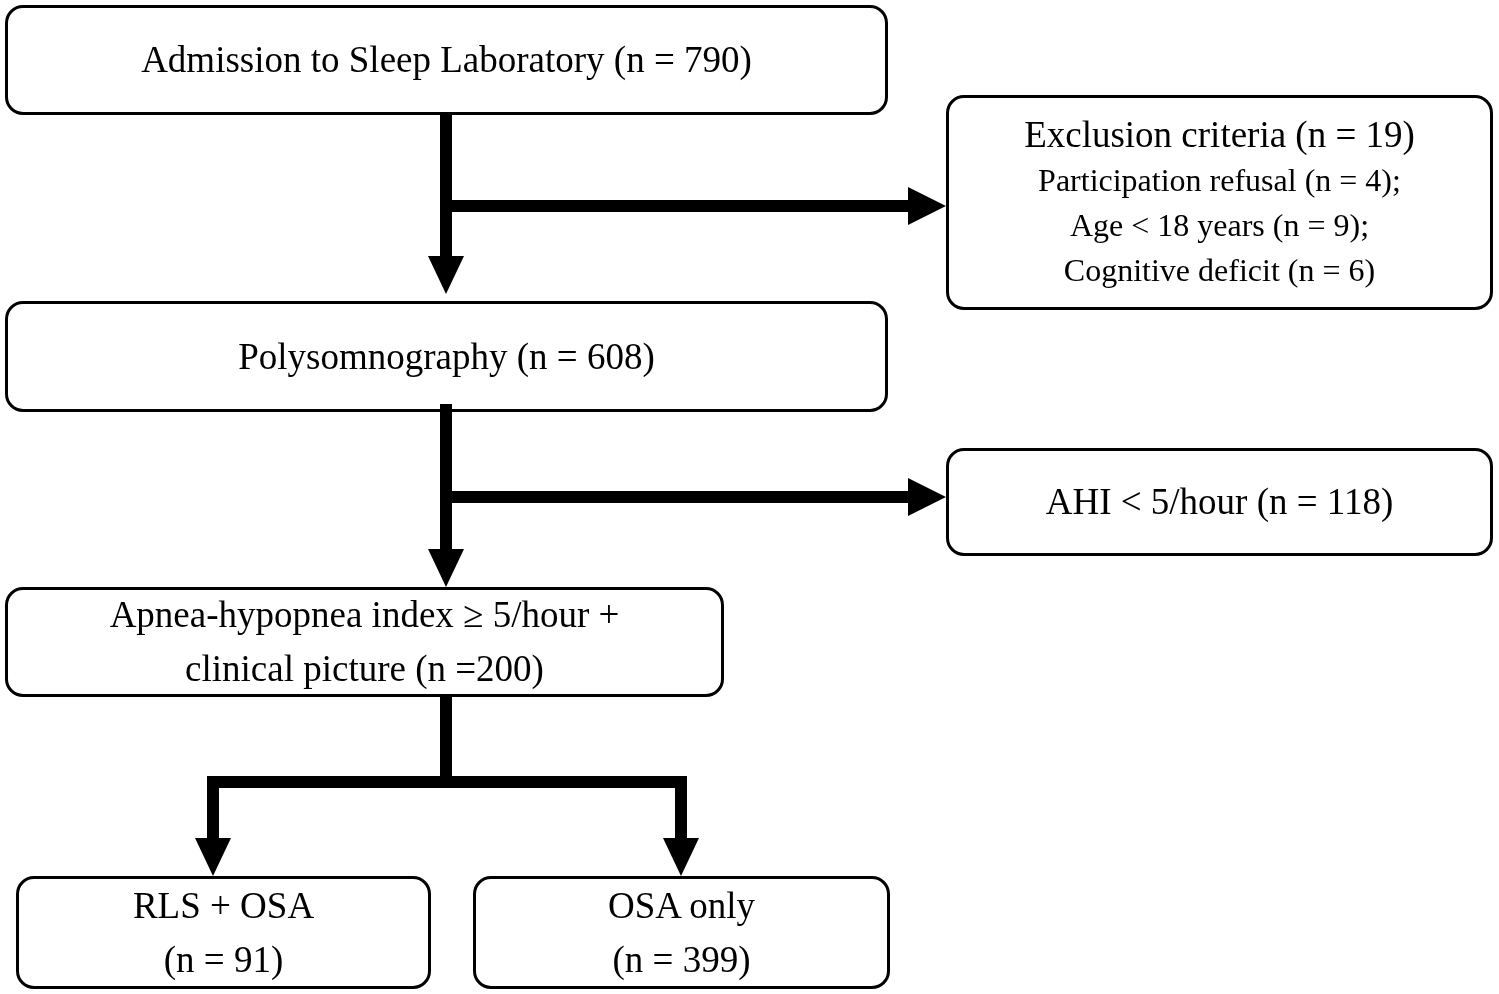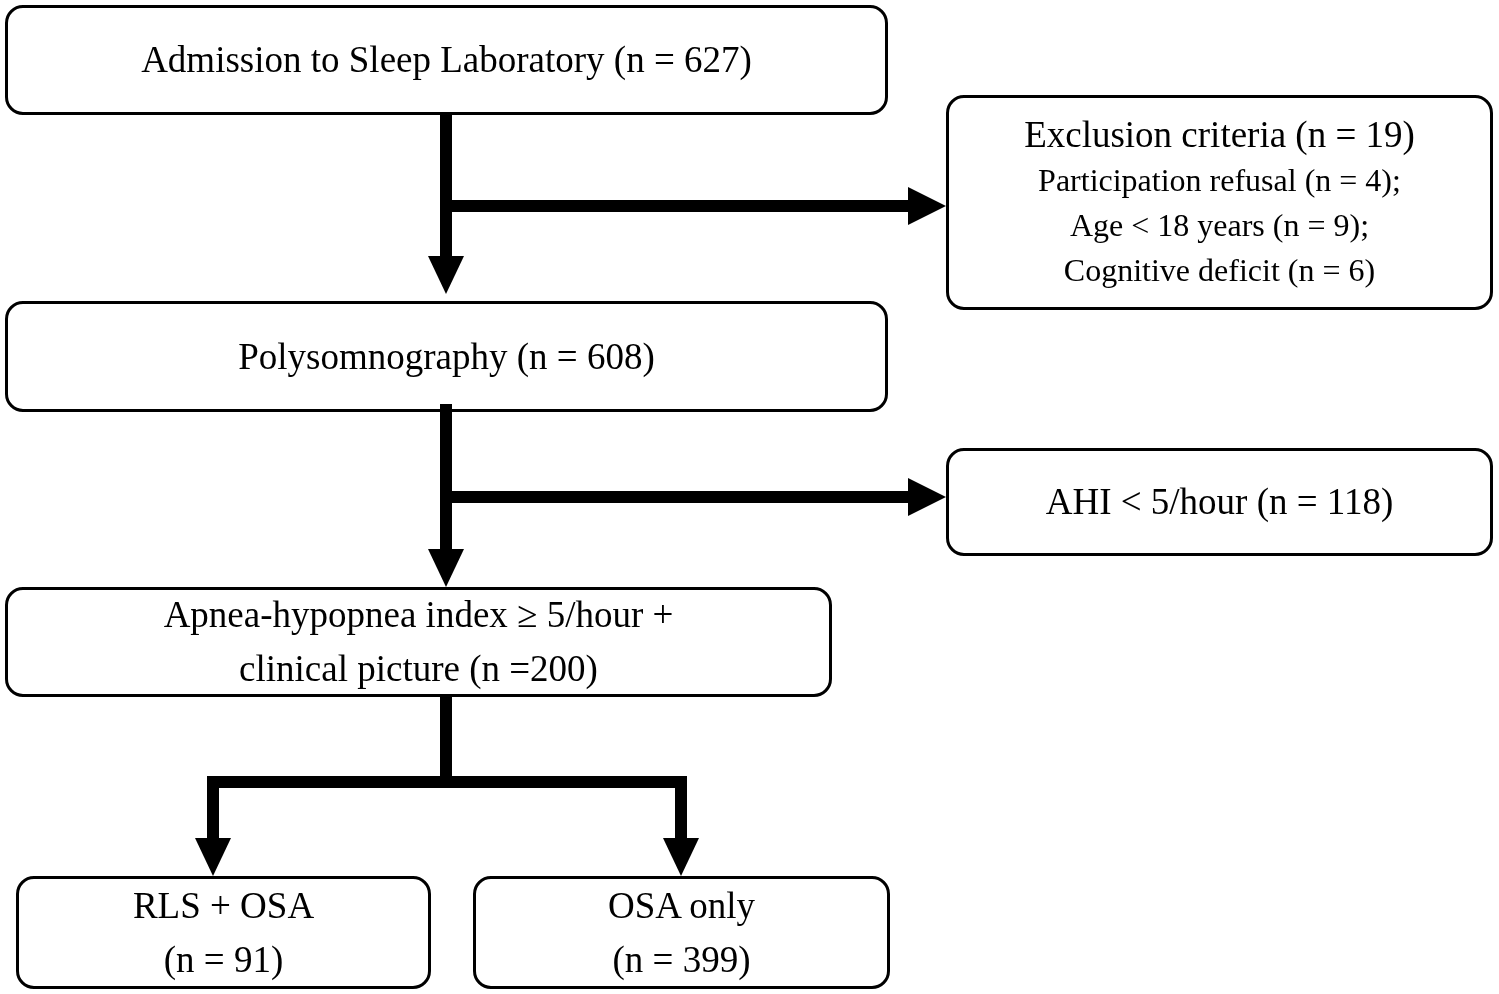--- a/index.html
+++ b/index.html
@@ -27,21 +27,21 @@
     align-items: center;
     justify-content: center;
     text-align: center;
     font-size: 37px;
     line-height: 1.4;
   }
   .box-admission { left: 5px;   top: 5px;   width: 883px; height: 110px; }
   .box-exclusion { left: 946px; top: 95px;  width: 547px; height: 215px; }
   .box-psg       { left: 5px;   top: 294px; width: 883px; height: 111px; margin-top: 7px; }
   .box-ahi-low   { left: 946px; top: 448px; width: 547px; height: 108px; }
-  .box-ahi-high  { left: 5px;   top: 587px; width: 827px; height: 110px; }
+  .box-ahi-high  { left: 5px;   top: 587px; width: 719px; height: 110px; }
   .box-rls       { left: 16px;   top: 876px; width: 415px; height: 113px; }
   .box-osa       { left: 473px; top: 876px; width: 417px; height: 113px; text-align: center; }
 
   .ex-title { font-size: 37px; line-height: 1.25; }
   .ex-item  { font-size: 32px; line-height: 1.4; }
 
   .two-line { line-height: 1.45; }
 
   .line {
     position: absolute;
@@ -61,21 +61,21 @@
     border-bottom: 19px solid transparent;
     border-left: 38px solid #000000;
   }
 </style>
 </head>
 <body>
 
 <div class="canvas">
 
   <div class="box box-admission">
-    <span>Admission to Sleep Laboratory (n = 627)</span>
+    <span>Admission to Sleep Laboratory (n = 790)</span>
   </div>
 
   <div class="box box-exclusion">
     <div class="ex-title">Exclusion criteria (n = 19)</div>
     <div class="ex-item">Participation refusal (n = 4);</div>
     <div class="ex-item">Age &lt; 18 years (n = 9);</div>
     <div class="ex-item">Cognitive deficit (n = 6)</div>
   </div>
 
   <div class="box box-psg">

